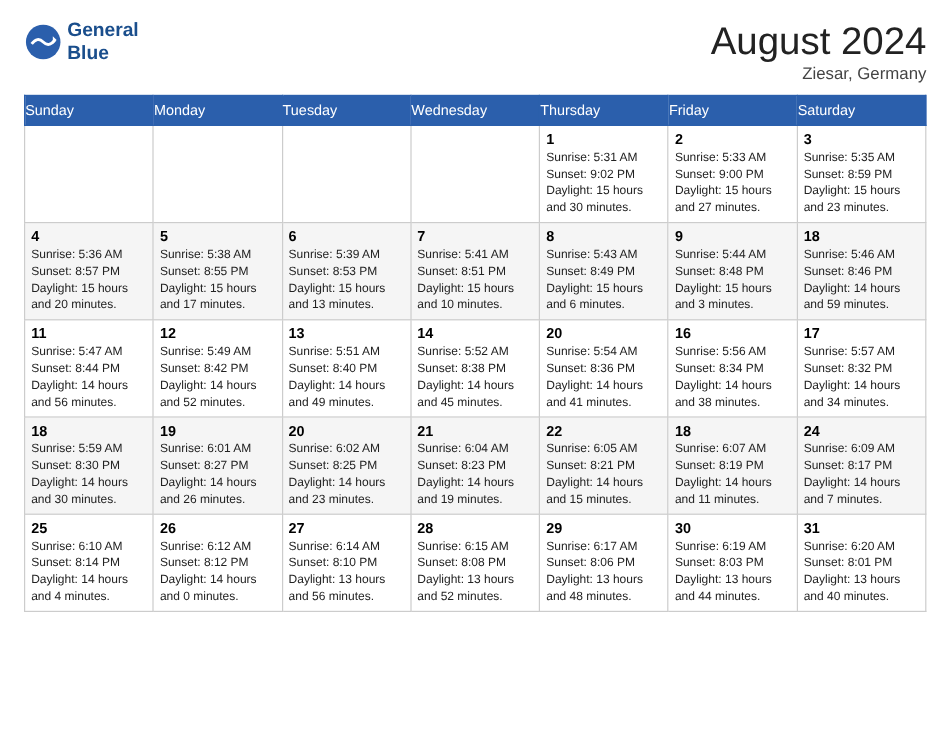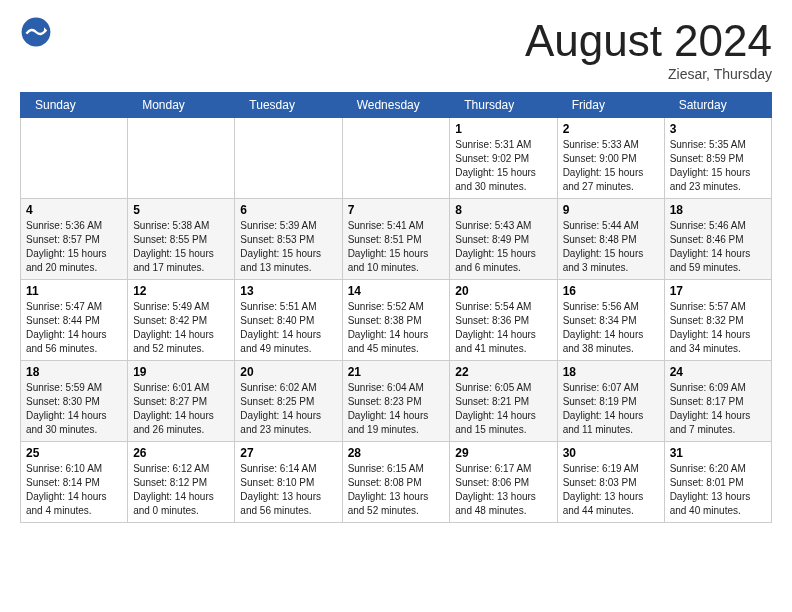--- a/index.html
+++ b/index.html
@@ -26,38 +26,38 @@
       gap: 4px;
     }
     .logo-icon {
       width: 32px;
       height: 32px;
     }
     .title-block {
       text-align: right;
     }
     .month-year {
-      font-size: 44px;
+      font-size: 32px;
       font-weight: normal;
       color: #222;
     }
     .location {
       font-size: 14px;
       color: #444;
     }
     .calendar {
       width: 100%;
       border-collapse: collapse;
       font-size: 11px;
     }
     .calendar th {
       background: #2b5fac;
       color: #fff;
       text-align: left;
-      padding: 5px 14px;
+      padding: 5px 0;
       font-size: 12px;
       font-weight: normal;
       border: 1px solid #2b5fac;
       margin-left: 40px;
     }
     .calendar td {
       border: 1px solid #ccc;
       vertical-align: top;
       padding: 4px 5px;
       width: 108px;
@@ -95,24 +95,28 @@
 <div class="page">
   <div class="header">
     <div class="logo">
       <svg class="logo-icon" viewBox="0 0 40 40" width="40" height="40">
 
         <circle cx="20" cy="20" r="18" fill="#2b5fac"></circle>
 
         <path d="M8,22 Q14,14 20,20 Q26,26 32,18" stroke="white" stroke-width="3" fill="none"></path>
         <polygon points="30,14 34,18 30,22" fill="white"></polygon>
       </svg>
+      <div>
+        <div style="font-size:16px;font-weight:bold;color:#1a4e8c;line-height:1.2;">General</div>
+        <div style="font-size:16px;font-weight:bold;color:#1a4e8c;line-height:1.2;">Blue</div>
+      </div>
     </div>
     <div class="title-block">
       <div class="month-year">August 2024</div>
-      <div class="location">Ziesar, Thursday</div>
+      <div class="location">Ziesar, Germany</div>
     </div>
   </div>
 
   <table class="calendar">
     <thead>
       <tr>
       <th>Sunday</th>
           <th>Monday</th>
           <th>Tuesday</th>
           <th>Wednesday</th>

